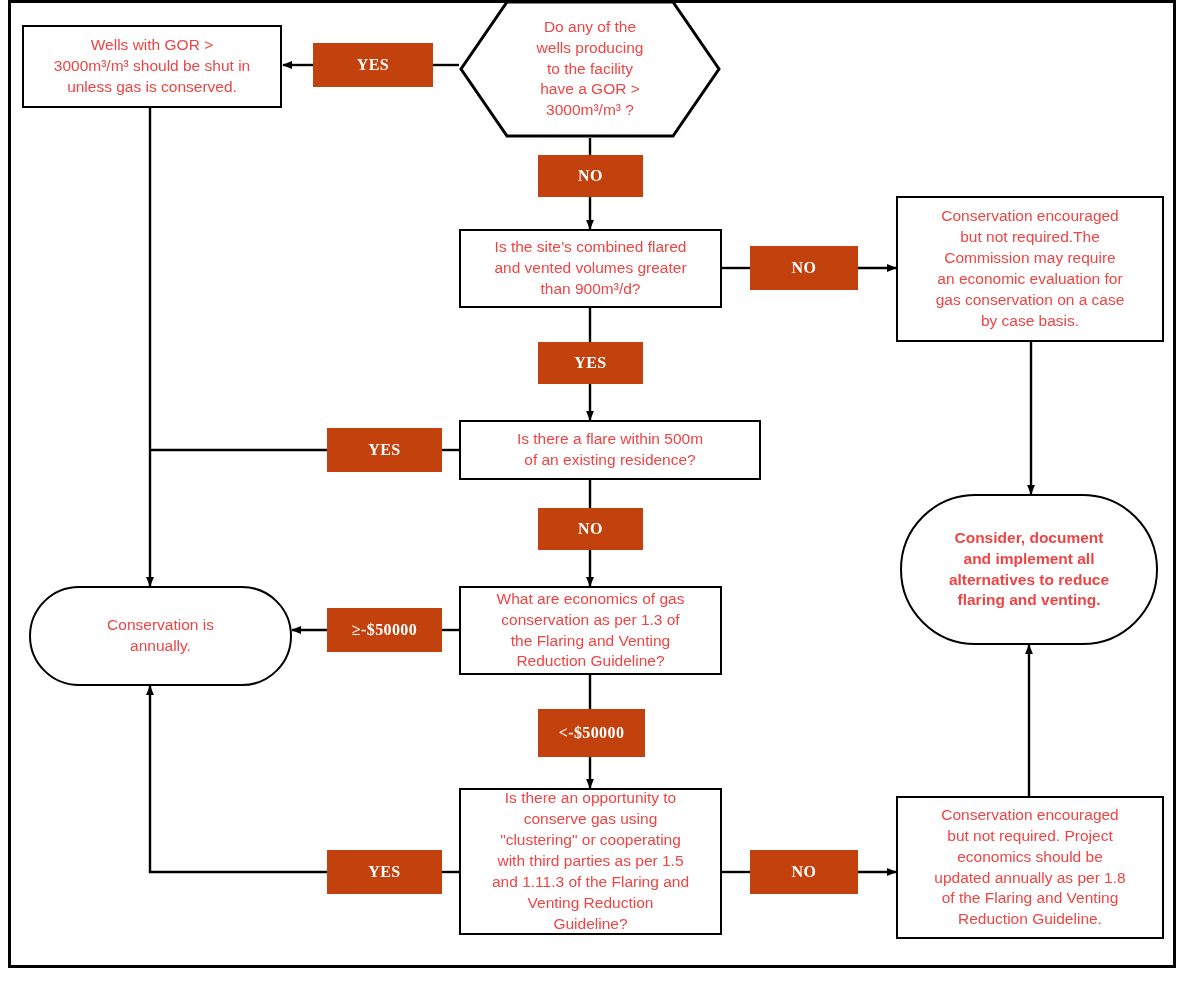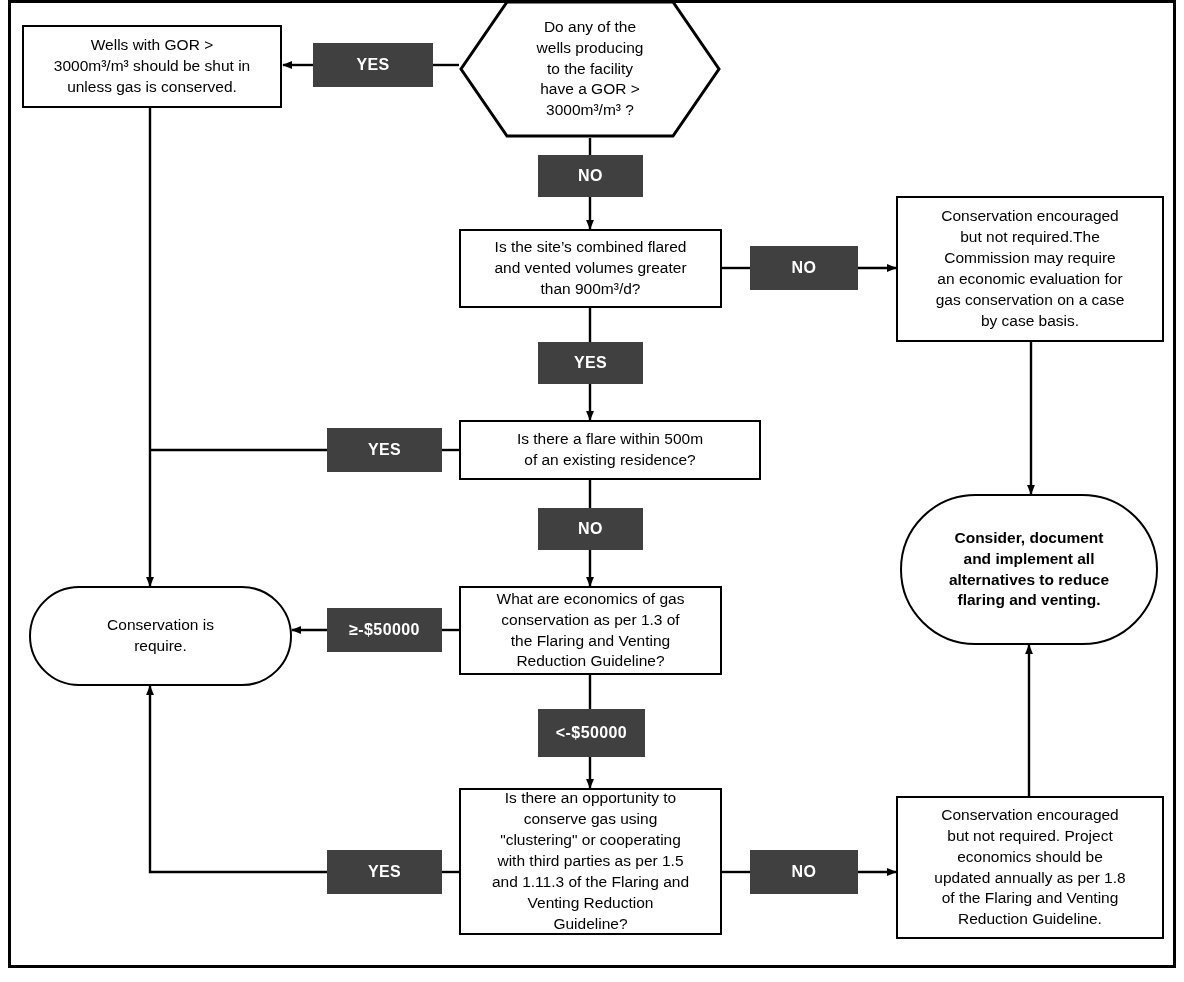--- a/index.html
+++ b/index.html
@@ -41,21 +41,21 @@
 
   .node {
     position: absolute;
     box-sizing: border-box;
     background: #ffffff;
     border: 2px solid #000000;
     display: flex;
     align-items: center;
     justify-content: center;
     text-align: center;
-    color: #000000;
+    color: #ef4444;
     font-size: 15.5px;
     line-height: 1.35;
     padding: 4px 8px;
     white-space: pre-line;
   }
 
   .node.rounded {
     border-radius: 999px;
     font-weight: bold;
   }
@@ -76,29 +76,30 @@
     position: relative;
     z-index: 2;
     text-align: center;
     white-space: pre-line;
     padding: 0 34px;
   }
 
   .label {
     position: absolute;
     box-sizing: border-box;
-    background: #404040;
+    background: #c2410c;
     color: #ffffff;
     display: flex;
     align-items: center;
     justify-content: center;
     text-align: center;
     font-size: 16px;
     font-weight: bold;
     letter-spacing: 0.4px;
+    font-family: Liberation Serif, serif;
   }
 </style>
 </head>
 <body>
 
 <div id="canvas">
 
   <div class="frame"></div>
 
   <svg id="wires" viewBox="0 0 1184 982" xmlns="http://www.w3.org/2000/svg">
@@ -205,21 +206,21 @@
   <div class="label" style="left:538px; top:508px; width:105px; height:42px;">NO</div>
 
   <div class="node" style="left:459px; top:586px; width:263px; height:89px;">What  are economics of gas
 conservation as per 1.3 of
 the Flaring and Venting
 Reduction Guideline?</div>
 
   <div class="label" style="left:327px; top:608px; width:115px; height:44px;">≥-$50000</div>
 
   <div class="node rounded" style="left:29px; top:586px; width:263px; height:100px; font-weight:normal;">Conservation is
-require.</div>
+annually.</div>
 
   <div class="label" style="left:538px; top:709px; width:107px; height:48px;">&lt;-$50000</div>
 
   <div class="node" style="left:459px; top:788px; width:263px; height:147px;">Is there an opportunity to
 conserve gas using
 "clustering" or cooperating
 with third parties as per 1.5
 and 1.11.3 of the Flaring and
 Venting Reduction
 Guideline?</div>

